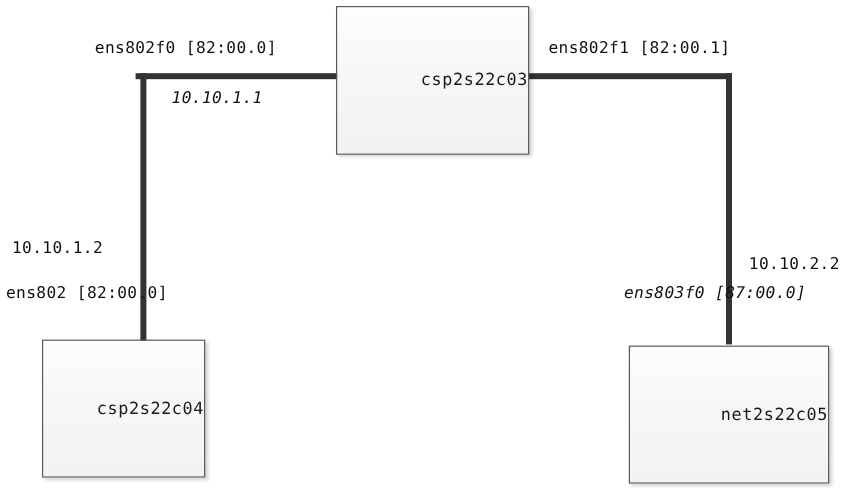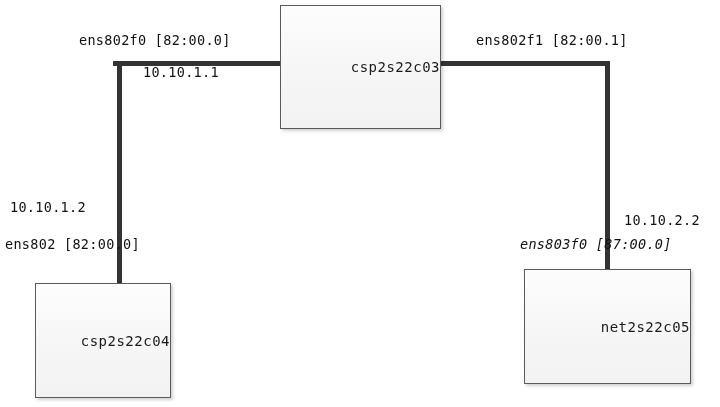--- a/index.html
+++ b/index.html
@@ -30,21 +30,21 @@
   .node-label {
     font-family: "DejaVu Sans Mono", "Liberation Mono", monospace;
     font-size: 14px;
     color: #1a1a1a;
     letter-spacing: 0.5px;
     white-space: nowrap;
   }
 
   #node-center { left: 280px; top: 5px;   width: 161px; height: 124px; }
   #node-left   { left: 35px;  top: 283px; width: 136px; height: 115px; }
-  #node-right  { left: 524px; top: 269px; width: 167px; height: 115px; }
+  #node-right  { left: 524px; top: 288px; width: 167px; height: 115px; }
 
   
   .seg {
     position: absolute;
     background: #333333;
   }
   .seg-h { height: 5px; }
   .seg-v { width: 5px; }
 
   
@@ -59,22 +59,22 @@
     position: absolute;
     font-family: "DejaVu Sans Mono", "Liberation Mono", monospace;
     font-size: 13.5px;
     color: #111111;
     white-space: nowrap;
     letter-spacing: 0.3px;
     text-align: center;
   }
 
   #lbl-if-left     { left: 79px;  top: 32px; }
-  #lbl-ip-left     { left: 143px; top: 64px; }
-  #lbl-if-right    { left: 476px; top: 32px; }
+  #lbl-ip-left     { left: 143px; top: 74px; font-style: italic; }
+  #lbl-if-right    { left: 457px; top: 32px; }
   #lbl-ip-right    { left: 480px; top: 74px; }
 
   #lbl-ip-lower-left  { left: 10px;  top: 199px; }
   #lbl-if-lower-left  { left: 5px;   top: 236px; }
   #lbl-ip-lower-right { left: 624px; top: 192px; margin-top: 20px; }
   #lbl-if-lower-right { left: 520px; top: 236px; font-style: italic; }
 </style>
 </head>
 <body>
 

